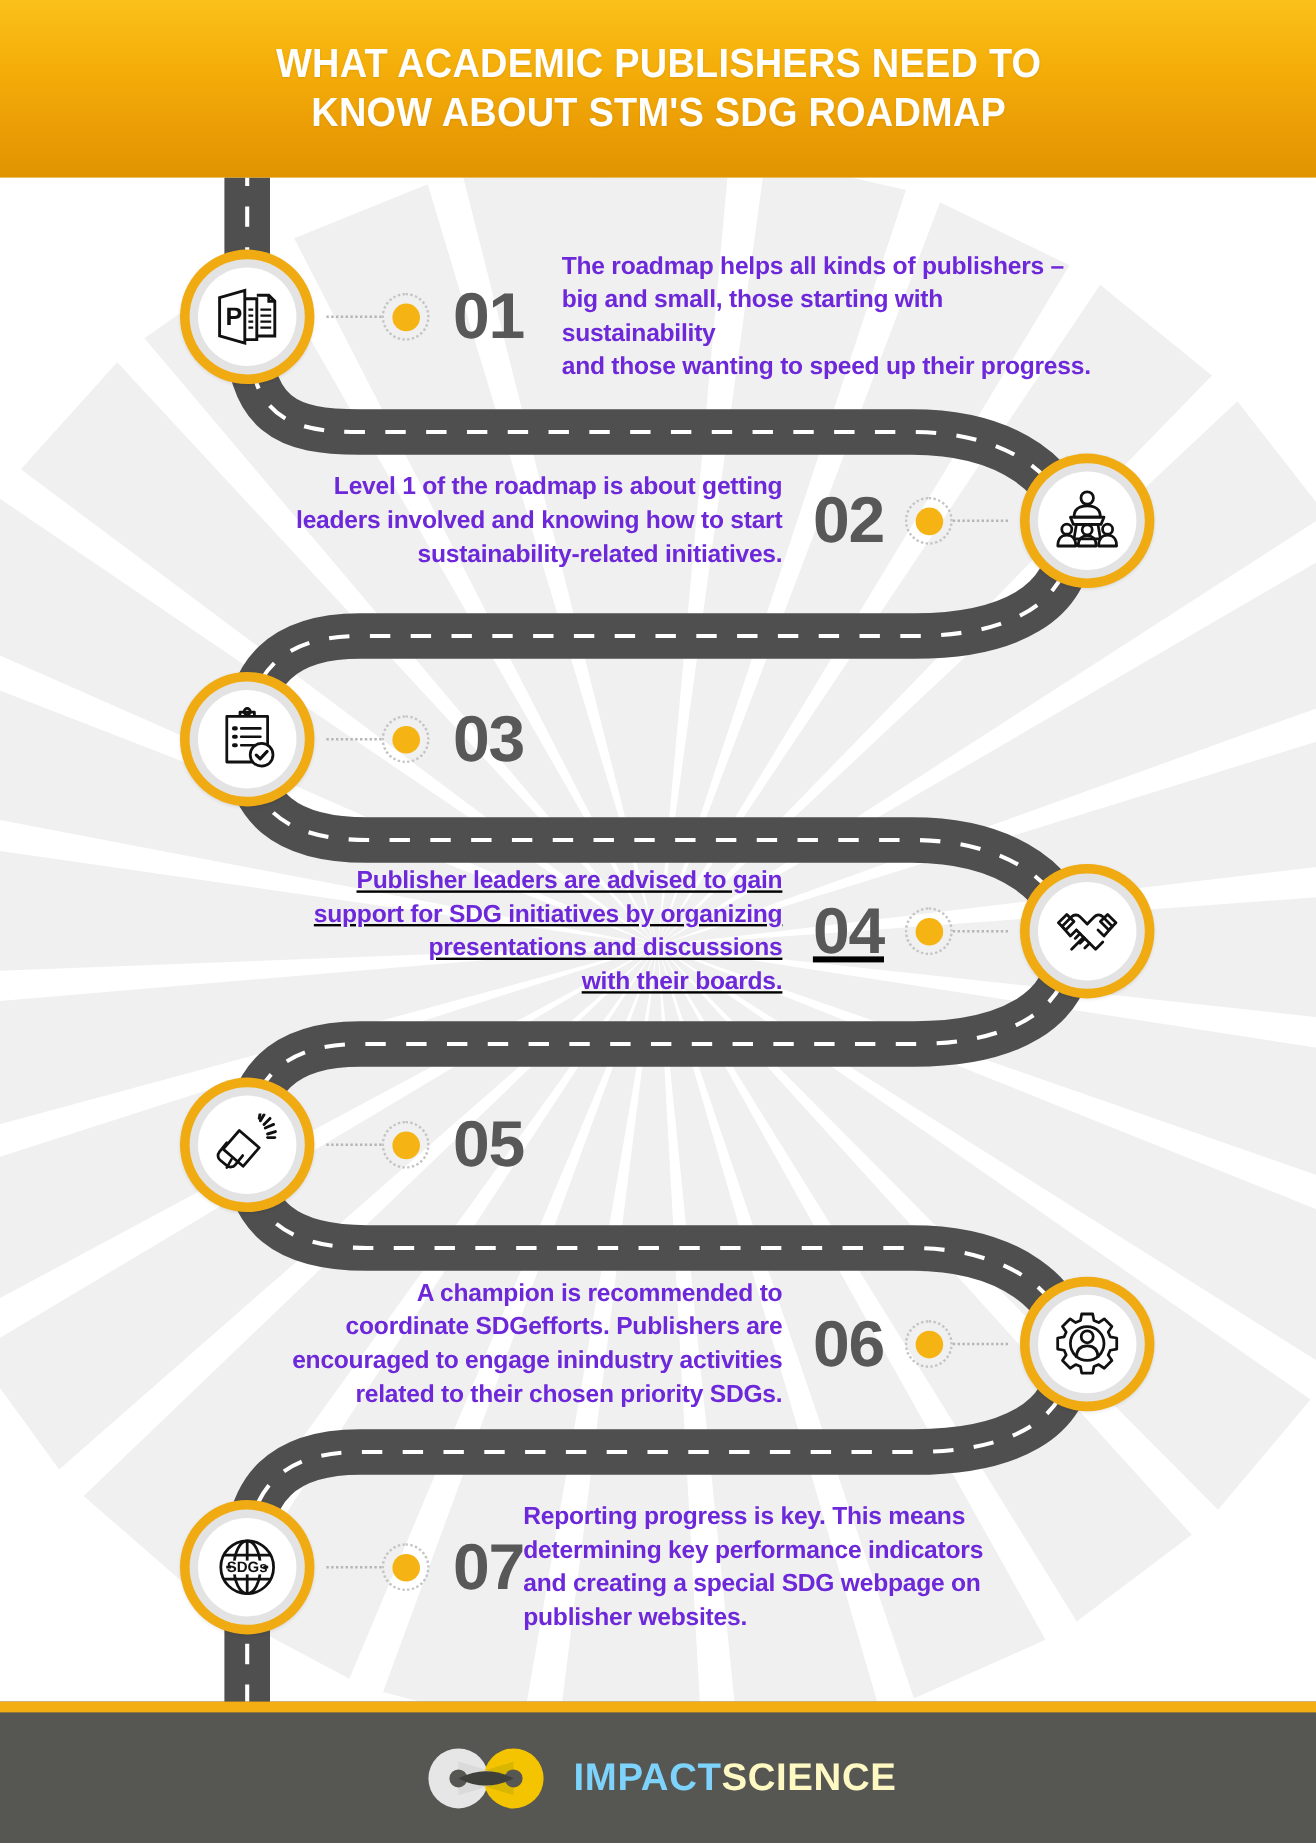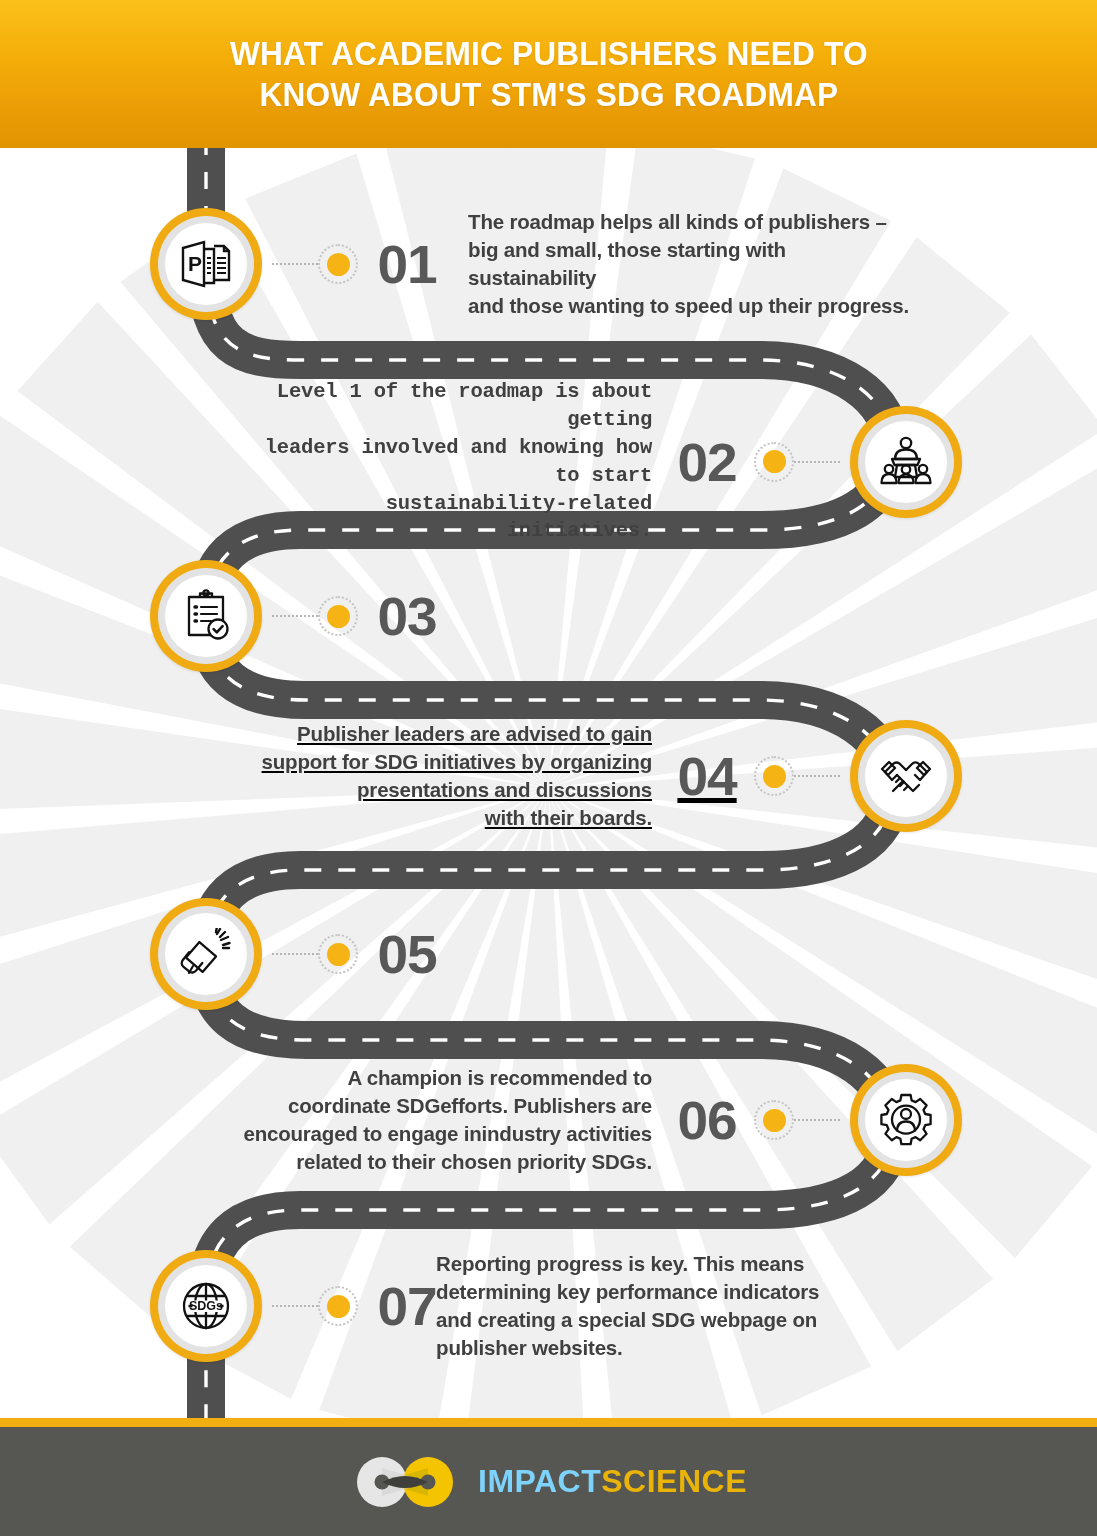--- a/index.html
+++ b/index.html
@@ -81,21 +81,21 @@
   .dot{ width:23px;height:23px;border-radius:50%;background:#f5b414; }
 
   .num{
     font-size:54px; font-weight:bold; color:#585858;
     font-family:"Liberation Sans", sans-serif;
     letter-spacing:-1px; line-height:1;
     flex:0 0 auto;
     transform:scaleX(1.02);
   }
   .desc{
-    font-size:20.5px; font-weight:bold; color:#404040;
+    font-size:20.5px; font-weight:bold; color:#6d28d9;
     line-height:1.36; flex:0 0 auto;
     font-family:"Liberation Sans", sans-serif;
     letter-spacing:-0.2px;
     white-space:pre-line;
   }
   .desc.left-al{ text-align:left; }
   .desc.right-al{ text-align:right; }
 
   
   .footer{
@@ -109,21 +109,21 @@
   .logo-row{
     position:absolute; left:0; top:9px; width:1097px; height:109px;
     display:flex; align-items:center; justify-content:center; gap:18px;
   }
   .logo-mark{ width:110px; height:64px; flex:0 0 auto; }
   .logo-text{
     font-size:32px; font-weight:bold; letter-spacing:0.5px;
     font-family:"Liberation Sans", sans-serif;
   }
   .logo-text .i{ color:#7dd3fc; }
-  .logo-text .s{ color:#eab308; }
+  .logo-text .s{ color:#fef9c3; }
 </style>
 </head>
 <body>
 
 <div class="header">
   <h1>WHAT ACADEMIC PUBLISHERS NEED TO
 KNOW ABOUT STM's SDG ROADMAP</h1>
 </div>
 
 <svg class="bg-burst" viewBox="0 0 1097 1270" preserveAspectRatio="none">
@@ -267,21 +267,21 @@
           <div class="dot"></div>
         </div>
     </div>
     <div class="num" style="margin-left:20px;">01</div>
     <div class="desc left-al" style="margin-left:32px; width:450px;">The roadmap helps all kinds of publishers –
 big and small, those starting with sustainability
 and those wanting to speed up their progress.</div>
   </div>
 
   <div class="step" style="left:232px; top:378px;">
-    <div class="desc right-al" style="width:420px;font-family:Liberation Mono, monospace;">Level 1 of the roadmap is about getting
+    <div class="desc right-al" style="width:420px;">Level 1 of the roadmap is about getting
 leaders involved and knowing how to start
 sustainability-related initiatives.</div>
     <div class="num" style="margin-left:26px;">02</div>
     <div class="connector" style="margin-left:18px;">
       <div class="dot-wrap">
           <div class="dot"></div>
         </div>
       <div class="dash-line"></div>
     </div>
     <div class="badge" style="margin-left:10px;">

